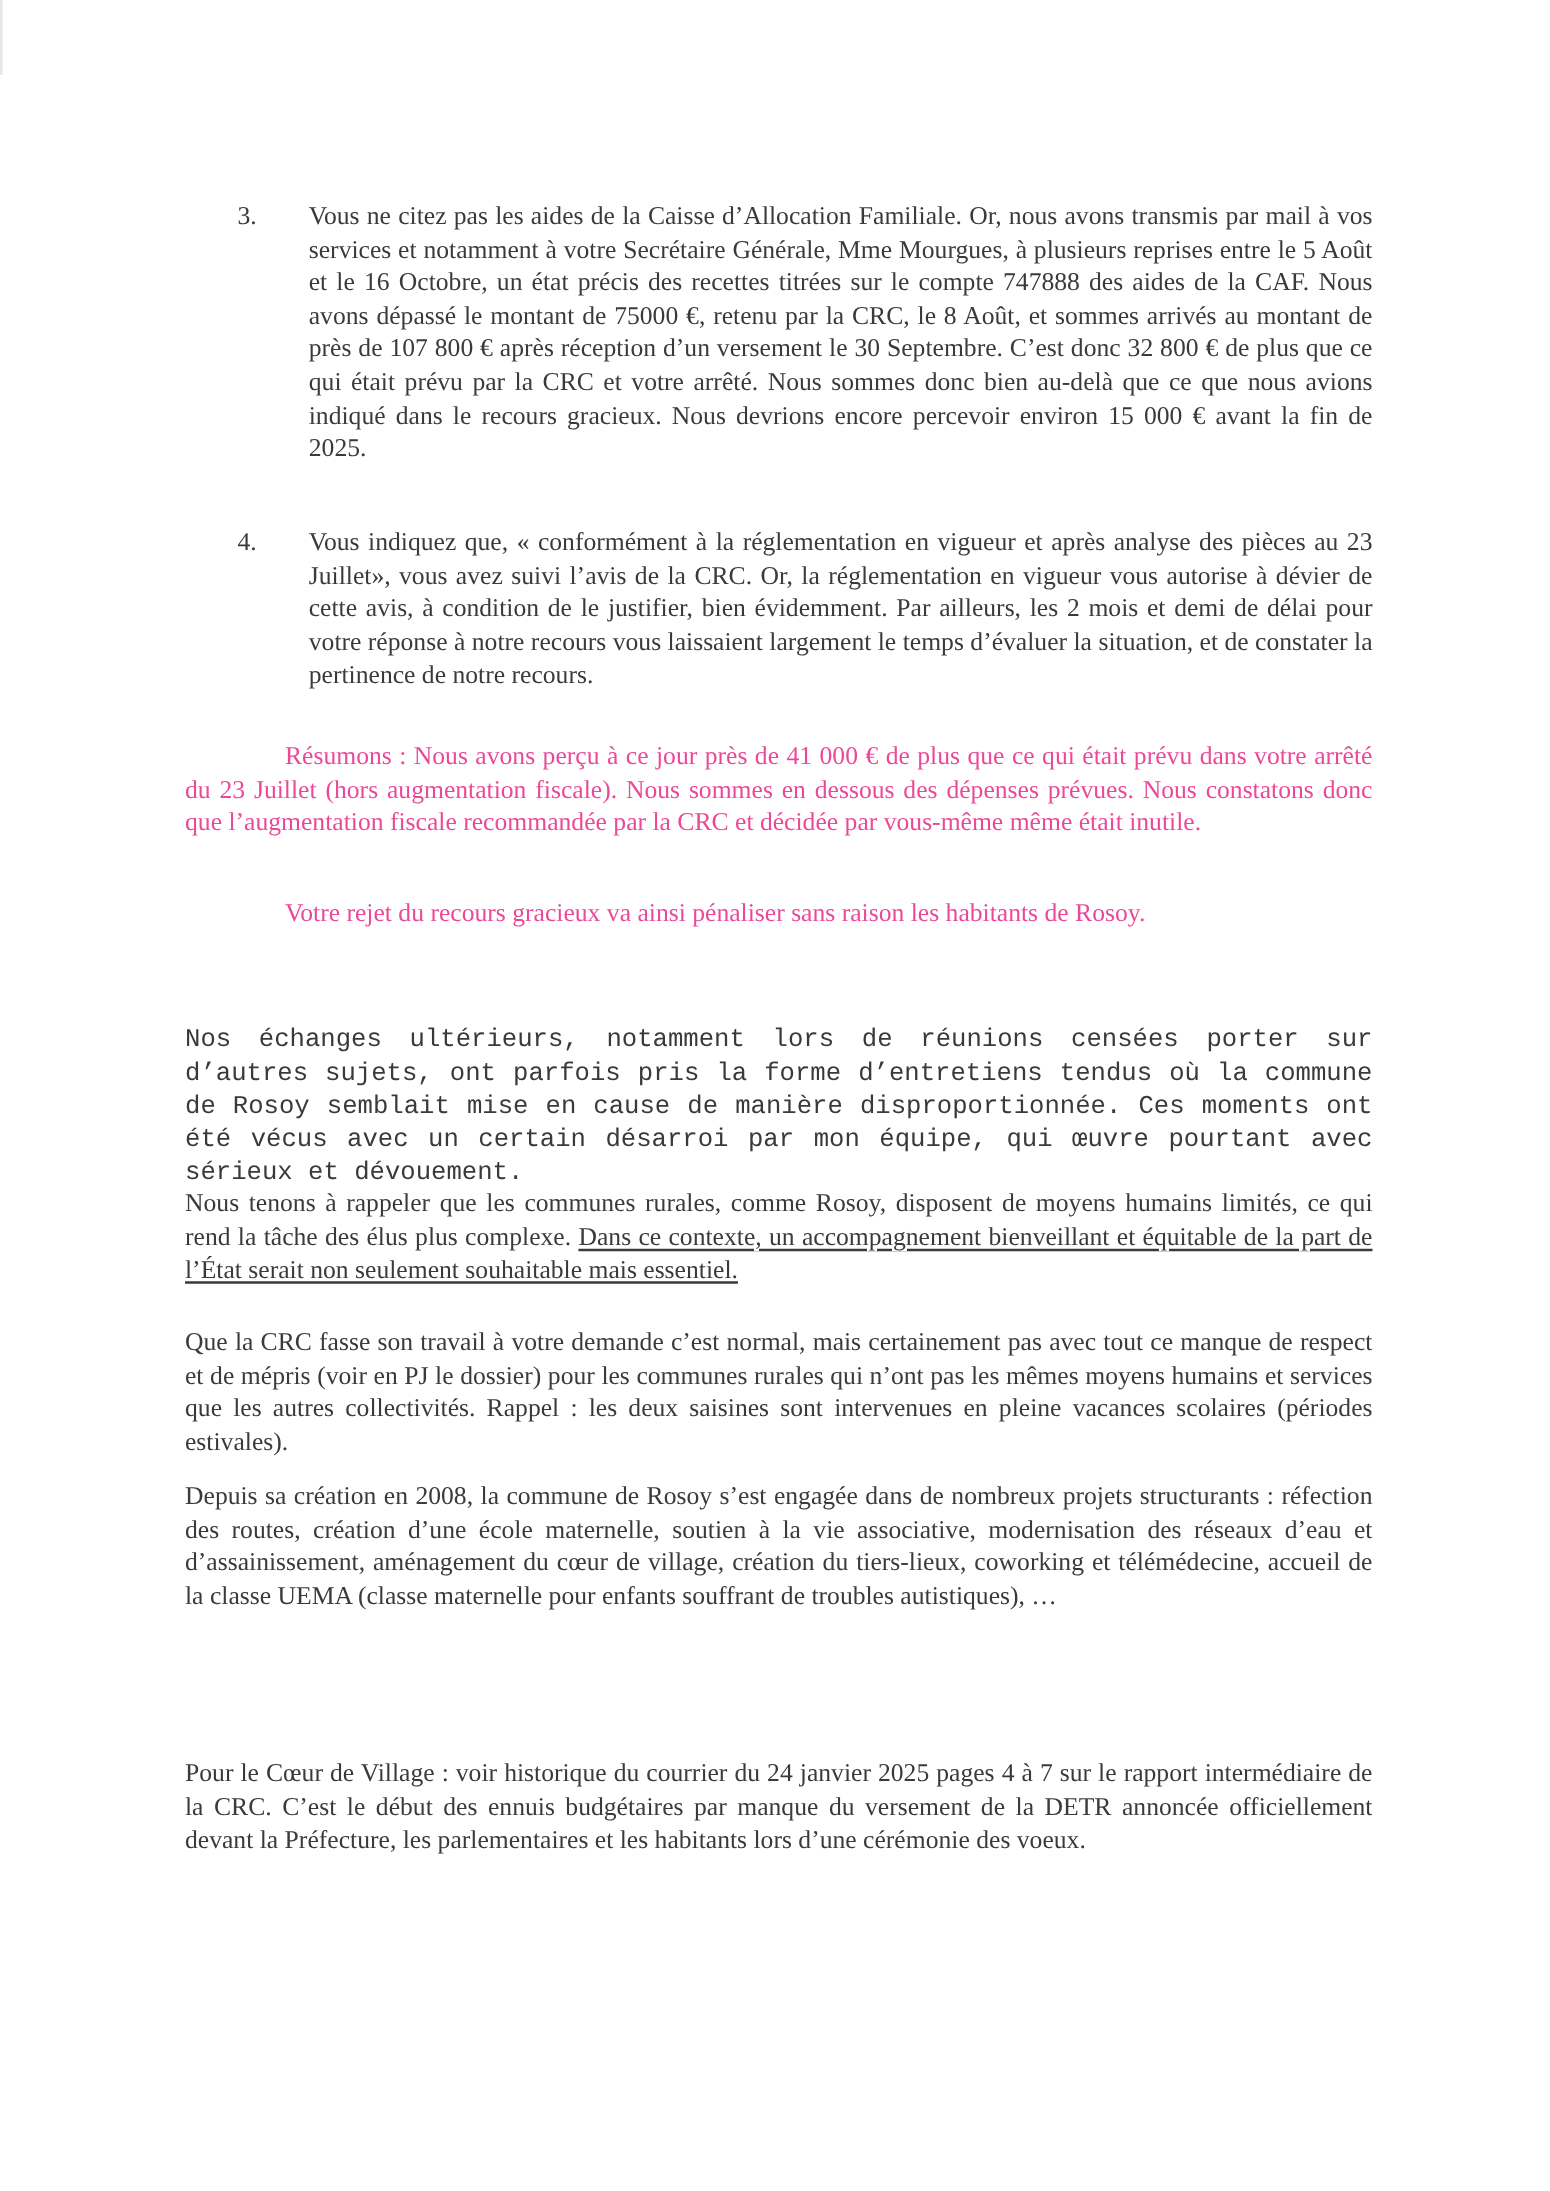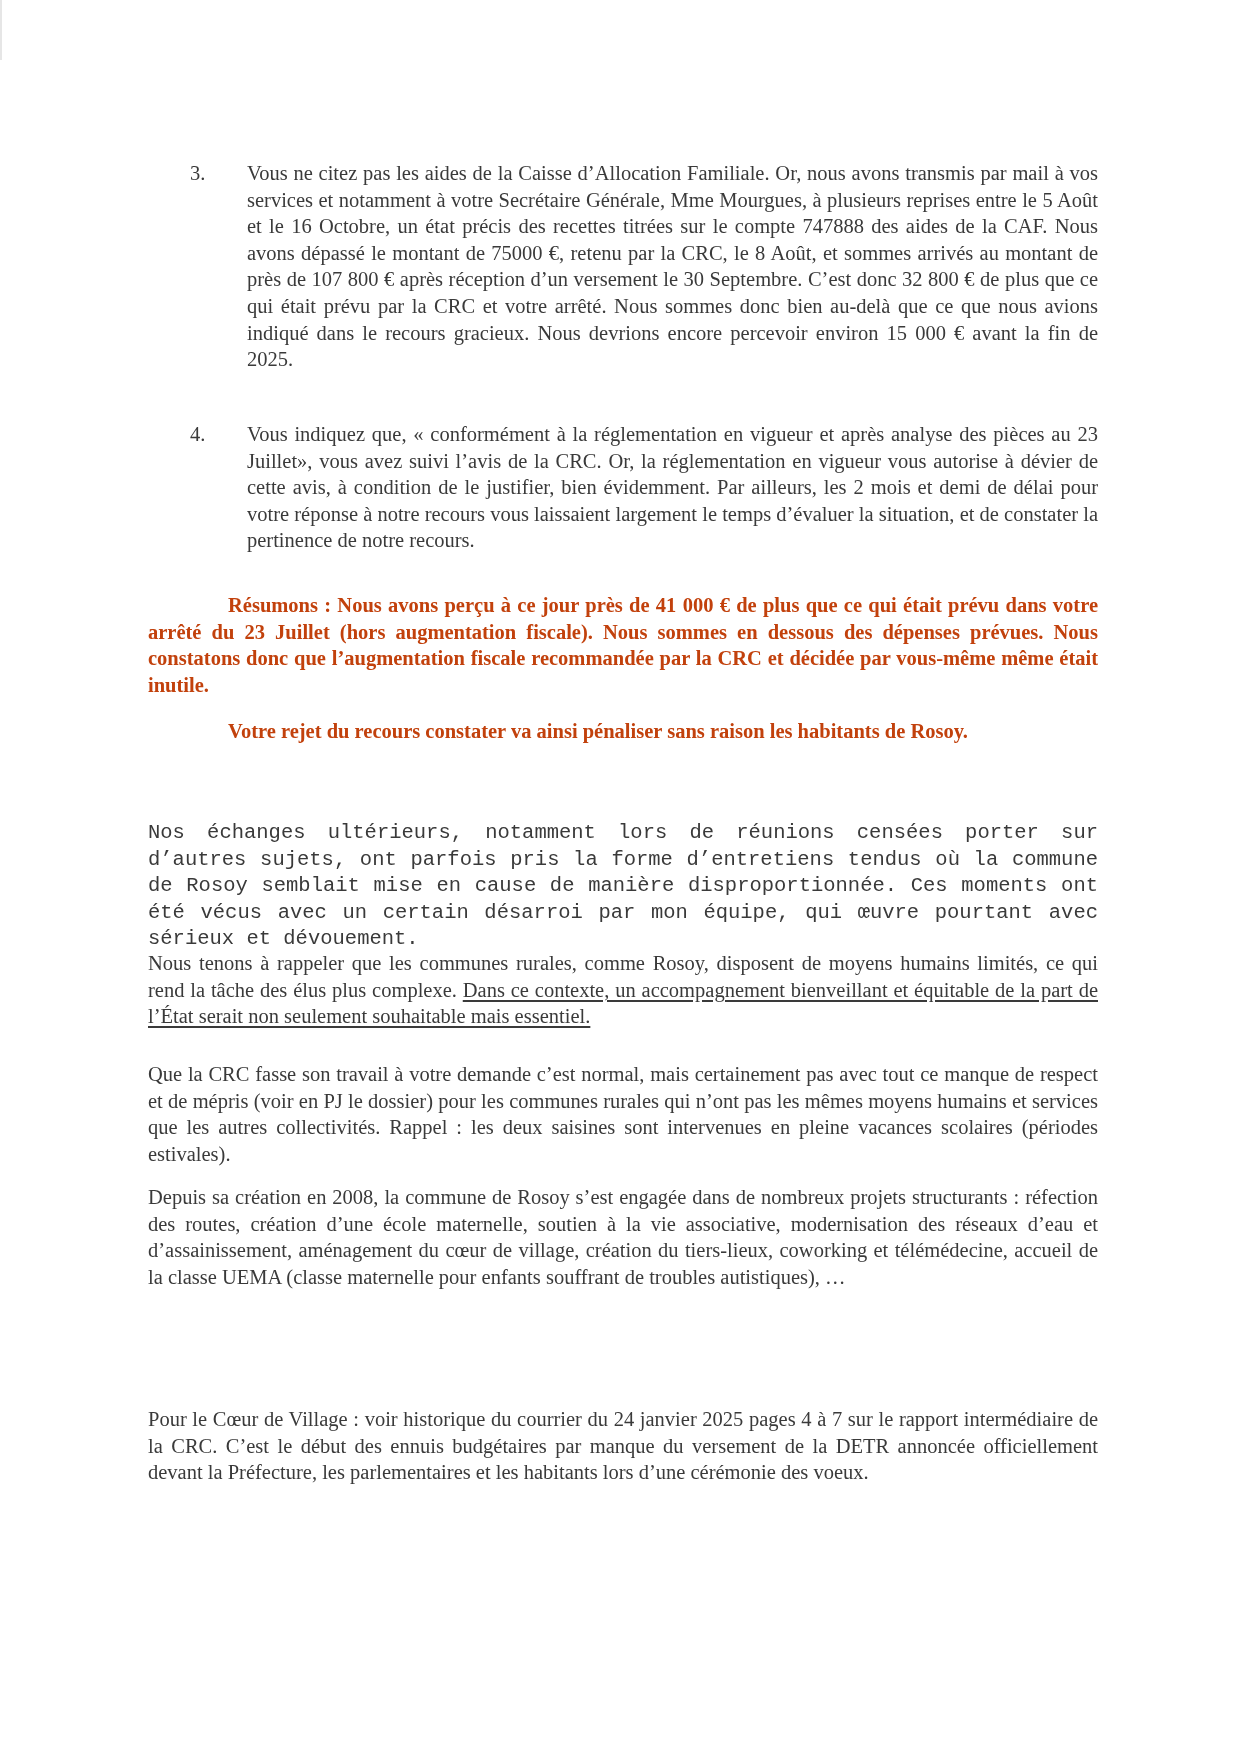--- a/index.html
+++ b/index.html
@@ -7,21 +7,21 @@
     width: 1240px; height: 1753px; position: relative; overflow: hidden;
     font-family: "Liberation Serif", "DejaVu Serif", serif;
     color: #3a3a3a;
   }
   .page { position: absolute; left: 0; top: 0; width: 1240px; height: 1753px; }
   .block { position: absolute; font-size: 20.5px; line-height: 26.6px; text-align: justify; margin: 0; }
   .list-item { left: 190px; width: 908px; }
   .list-num { position: absolute; left: 0; top: 0; width: 38px; }
   .list-text { margin-left: 57px; display: block; }
   .para { left: 148px; width: 950px; }
-  .bold { font-weight: bold; color: #c2410c; }
+  .bold { font-weight: normal; color: #ec4899; }
   .indent { text-indent: 80px; }
   .ul { text-decoration: underline; text-underline-offset: 3px; }
   .scan-edge { position: absolute; left: 0; top: 0; width: 2px; height: 60px; background: #e6e6e6; }
 </style>
 </head>
 <body>
 
 <div class="page">
   <div class="scan-edge"></div>
 
@@ -30,21 +30,21 @@
     <span class="list-text">Vous ne citez pas les aides de la Caisse d’Allocation Familiale. Or, nous avons transmis par mail à vos services et notamment à votre Secrétaire Générale, Mme Mourgues, à plusieurs reprises entre le 5 Août et le 16 Octobre, un état précis des recettes titrées sur le compte 747888 des aides de la CAF. Nous avons dépassé le montant de 75000 €, retenu par la CRC, le 8 Août, et sommes arrivés au montant de près de 107 800 € après réception d’un versement le 30 Septembre. C’est donc 32  800 € de plus que ce qui était prévu par la CRC et votre arrêté. Nous sommes donc bien au-delà que ce que nous avions indiqué dans le recours gracieux. Nous devrions encore percevoir environ 15 000 € avant la fin de 2025.</span>
   </div>
 
   <div class="block list-item" style="top:421px;">
     <span class="list-num">4.</span>
     <span class="list-text">Vous indiquez que, « conformément à la réglementation en vigueur et après analyse des pièces au 23 Juillet», vous avez suivi l’avis de la CRC. Or, la réglementation en vigueur vous autorise à dévier de cette avis, à condition de le justifier, bien évidemment. Par ailleurs, les 2 mois et demi de délai pour votre réponse à notre recours vous laissaient largement le temps d’évaluer la situation, et de constater la pertinence de notre recours.</span>
   </div>
 
   <p class="block para bold indent" style="top:592px;">Résumons : Nous avons perçu à ce jour près de 41 000 € de plus que ce qui était prévu dans votre arrêté du 23 Juillet (hors augmentation fiscale). Nous sommes en dessous des dépenses prévues. Nous constatons donc que l’augmentation fiscale recommandée par la CRC et décidée par vous-même même était inutile.</p>
 
-  <p class="block para bold indent" style="top:718px;">Votre rejet du recours constater va ainsi pénaliser sans raison les habitants de Rosoy.</p>
+  <p class="block para bold indent" style="top:718px;">Votre rejet du recours gracieux va ainsi pénaliser sans raison les habitants de Rosoy.</p>
 
   <p class="block para" style="top:820px;font-family:Liberation Mono, monospace;">Nos échanges ultérieurs, notamment lors de réunions censées porter sur d’autres sujets, ont parfois pris la forme d’entretiens tendus où la commune de Rosoy semblait mise en cause de manière disproportionnée. Ces moments ont été vécus avec un certain désarroi par mon équipe, qui œuvre pourtant avec sérieux et dévouement.</p>
 
   <p class="block para" style="top:950px;font-family:Liberation Serif, serif;"><span>Nous tenons à rappeler que les communes rurales, comme Rosoy, disposent de moyens humains limités, ce qui rend la tâche des élus plus complexe. </span><span class="ul">Dans ce contexte, un accompagnement bienveillant et équitable de la part de l’État serait non seulement souhaitable mais essentiel.</span></p>
 
   <p class="block para" style="top:1061px;">Que la CRC fasse son travail à votre demande c’est normal, mais certainement pas avec tout ce manque de respect et de mépris (voir en PJ le dossier) pour les communes rurales qui n’ont pas les mêmes moyens humains et services que les autres collectivités. Rappel : les deux saisines sont intervenues en pleine vacances scolaires (périodes estivales).</p>
 
   <p class="block para" style="top:1184px;">Depuis sa création en 2008, la commune de Rosoy s’est engagée dans de nombreux projets structurants : réfection des routes, création d’une école maternelle, soutien à la vie associative, modernisation des réseaux d’eau et d’assainissement, aménagement du cœur de village, création du tiers-lieux, coworking et télémédecine, accueil de la classe UEMA (classe maternelle pour enfants souffrant de troubles autistiques), …</p>
 
   <p class="block para" style="top:1406px;">Pour le Cœur de Village : voir historique du courrier du 24 janvier 2025 pages 4 à 7 sur le rapport intermédiaire de la CRC. C’est le début des ennuis budgétaires par manque du versement de la DETR annoncée officiellement devant la Préfecture, les parlementaires et les habitants lors d’une cérémonie des voeux.</p>

